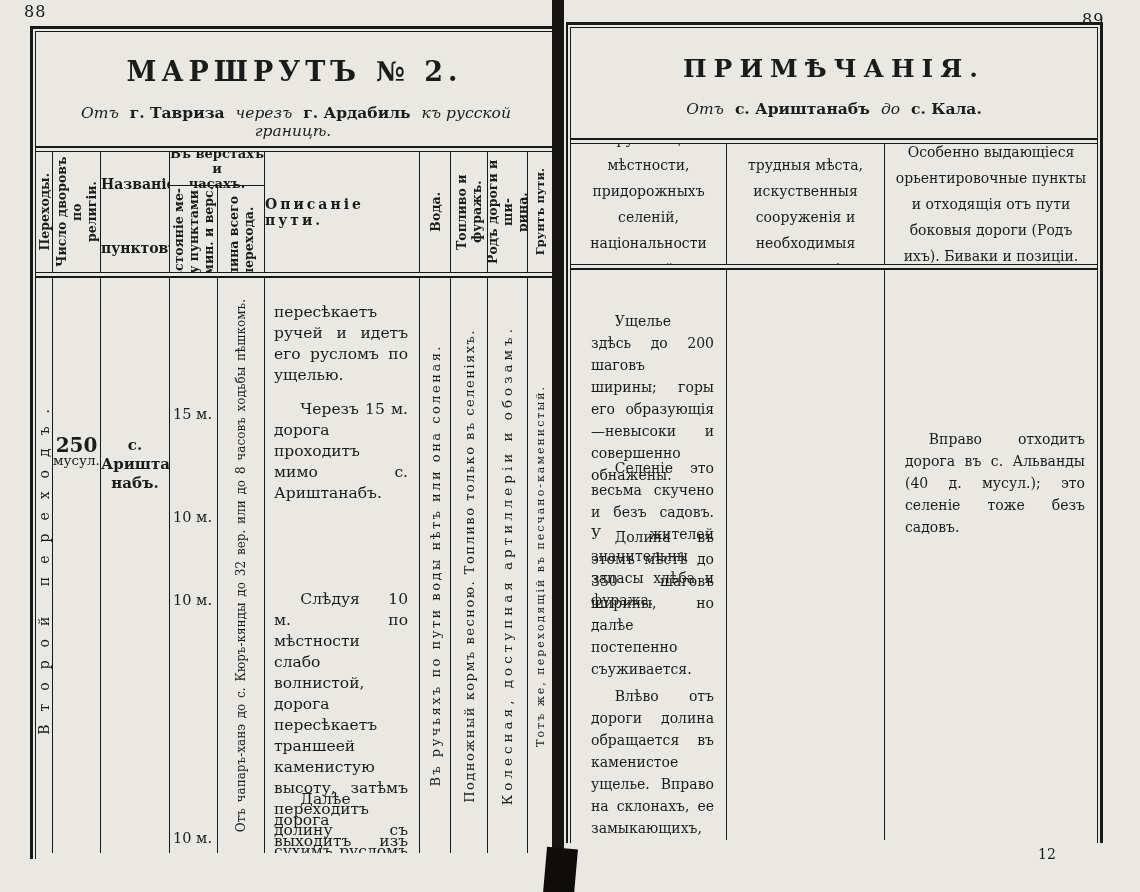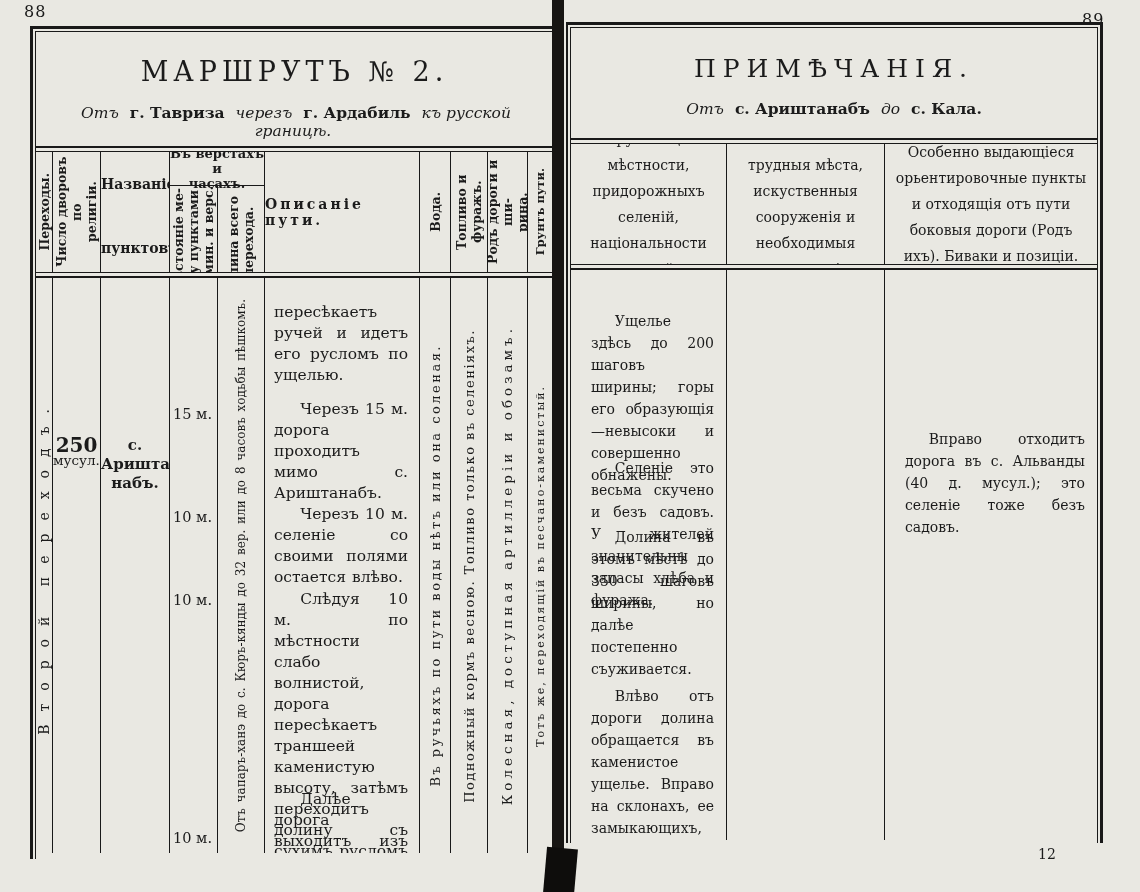--- a/index.html
+++ b/index.html
@@ -20,21 +20,21 @@
   .rbox{left:566px; top:22px; width:532px; height:818px; border-left-width:2px;}
 
   
   .dbl {height:3px; border-top:2px solid #191919; border-bottom:1px solid #191919;}
   .dbl2{height:3px; border-top:1px solid #191919; border-bottom:2px solid #191919;}
 
   
   .titleblock{text-align:center;}
   .l-titleblock{height:114px;}
   .r-titleblock{height:110px;}
-  .btitle{font-weight:normal; font-size:27px; letter-spacing:5px; padding-top:24px;}
+  .btitle{font-weight:bold; font-size:27px; letter-spacing:5px; padding-top:24px;}
   .r-titleblock .btitle{font-size:25px; letter-spacing:7px; padding-top:26px;}
   .bsub{font-size:15.5px; margin-top:16px;}
   .bsub .it{font-style:italic; margin:0 3px;}
   .bsub .bd{font-weight:bold; margin:0 3px;}
 
   
   .lheader{display:grid; grid-template-columns:17px 48px 69px 95px 155px 31px 37px 40px 1fr; height:120px;}
   .lbody  {display:grid; grid-template-columns:17px 48px 69px 48px 47px 155px 31px 37px 40px 1fr; height:575px;}
   .rheader{display:grid; grid-template-columns:156px 158px 1fr; height:120px;}
   .rbody  {display:grid; grid-template-columns:156px 158px 1fr; height:570px;}
@@ -170,21 +170,20 @@
           <span class="dist" style="top:231px;">10 м.</span>
           <span class="dist" style="top:314px;">10 м.</span>
           <span class="dist" style="top:552px;">10 м.</span>
         </div>
         <div class="cell cen">
           <span class="vtext v-length">Отъ чапаръ-ханэ до с. Кюръ-кянды до 32 вер. или до 8 часовъ ходьбы пѣшкомъ.</span>
         </div>
         <div class="cell">
           <div class="rp noindent" style="top:24px;">пересѣкаетъ ручей и идетъ его русломъ по ущелью.</div>
           <div class="rp" style="top:121px;">Черезъ 15 м. дорога проходитъ мимо с. Ариштанабъ.</div>
-          <div class="rp" style="top:226px;">Черезъ 10 м. селеніе со своими полями остается влѣво.</div>
           <div class="rp" style="top:311px;">Слѣдуя 10 м. по мѣстности слабо волнистой, дорога пересѣкаетъ траншеей каменистую высоту, затѣмъ переходитъ долину съ сухимъ русломъ ручья.</div>
           <div class="rp" style="top:511px;">Далѣе дорога выходитъ изъ долины и въ общемъ черезъ 10 м.</div>
         </div>
         <div class="cell cen">
           <span class="vtext v-water">Въ ручьяхъ по пути воды нѣтъ или она соленая.</span>
         </div>
         <div class="cell cen">
           <span class="vtext v-fuel">Подножный кормъ весною. Топливо только въ селеніяхъ.</span>
         </div>
         <div class="cell cen">

